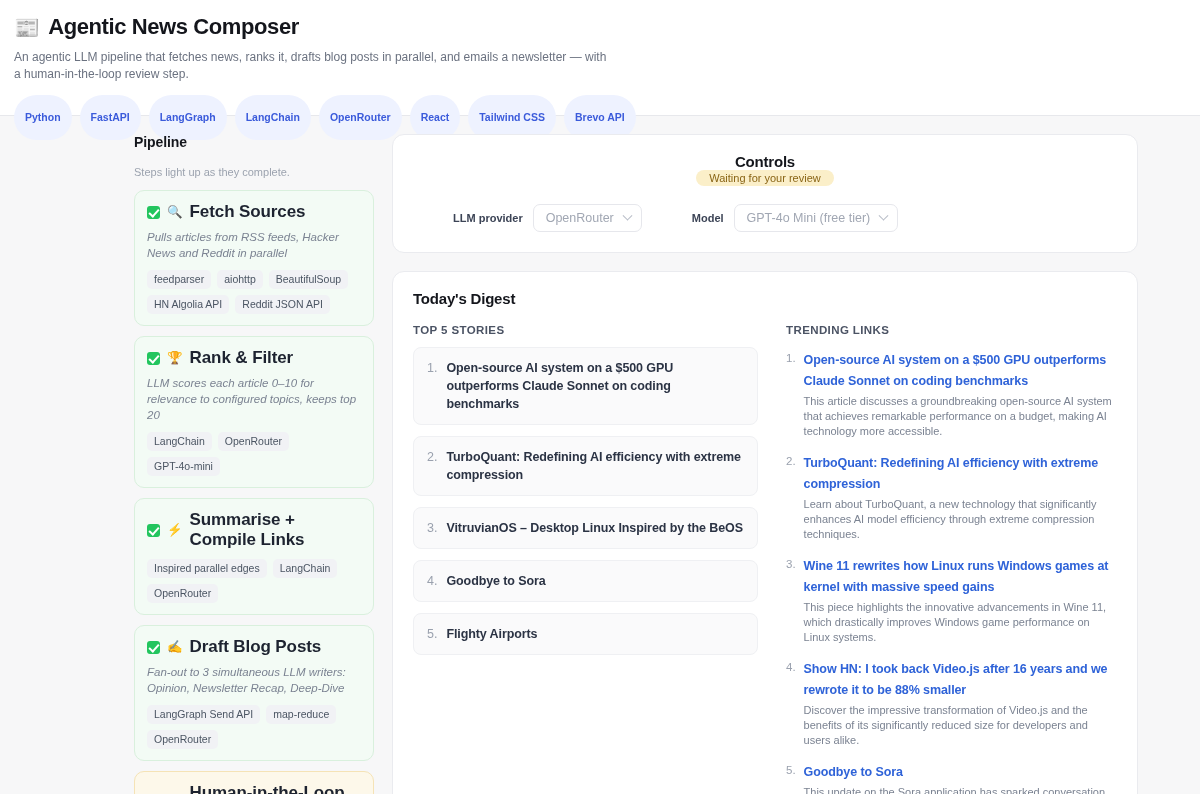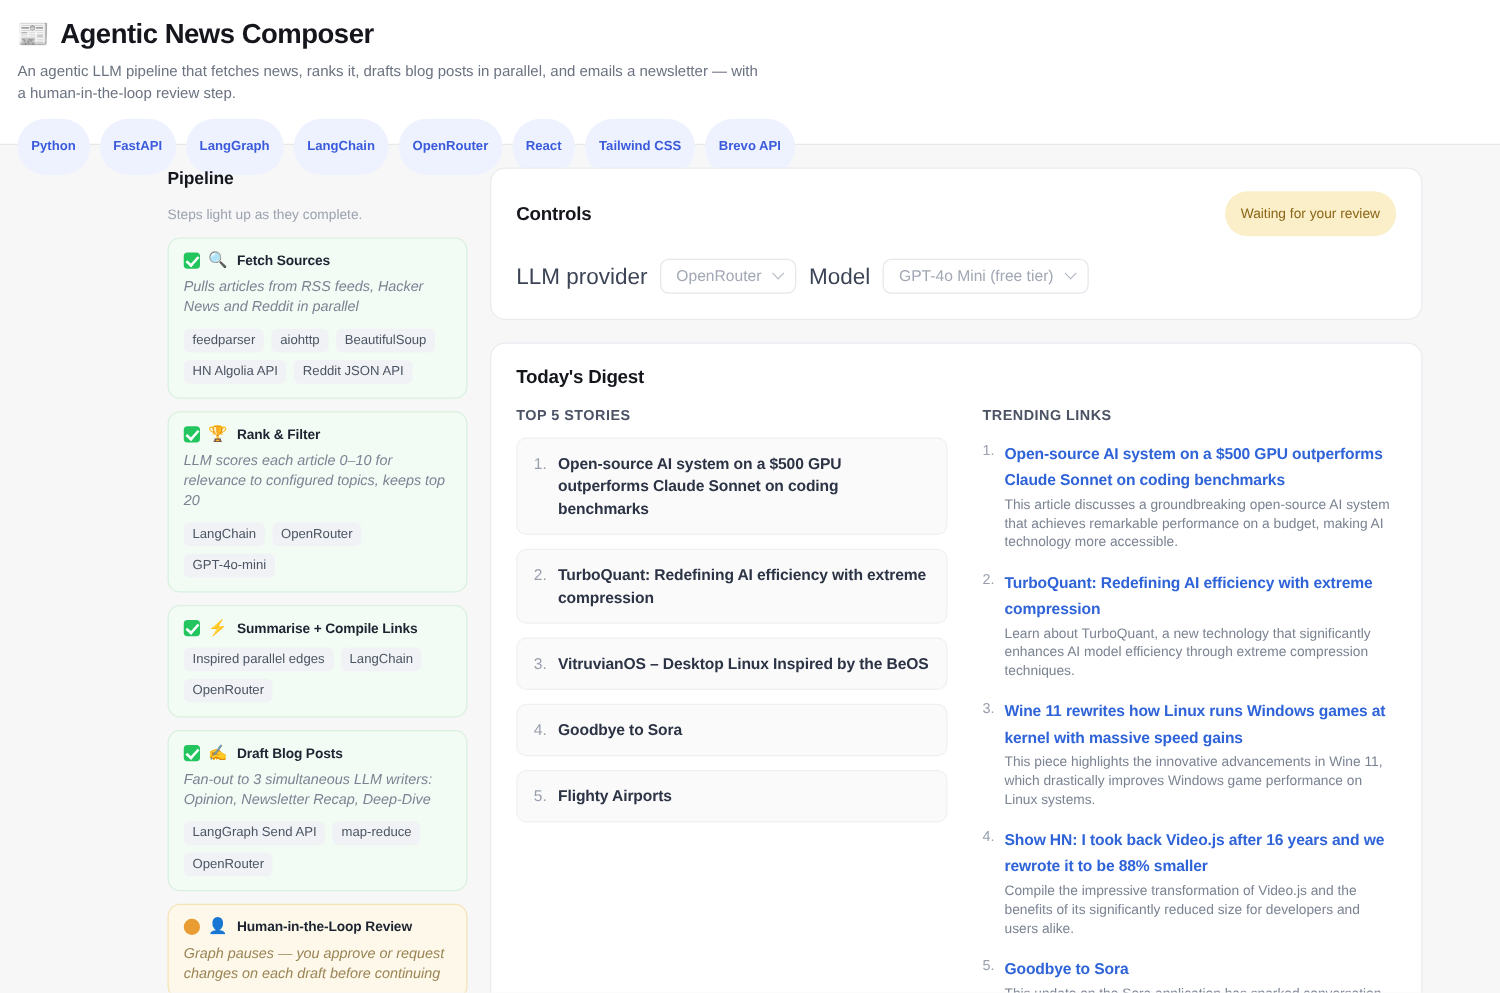--- a/index.html
+++ b/index.html
@@ -94,21 +94,21 @@
     width: 4px; height: 8px;
     border: solid #ffffff; border-width: 0 2px 2px 0;
     transform: rotate(42deg);
   }
   .status-wait {
     width: 13px; height: 13px; border-radius: 50%;
     background: #e89c32; flex: 0 0 13px;
   }
   .step-emoji { font-size: 12.5px; line-height: 1; }
   .step-name {
-    font-size: 11px;
+    font-size: 17px;
     font-weight: bold;
     color: #1d2330;
     letter-spacing: -0.1px;
   }
   .step-desc {
     font-size: 11.5px;
     line-height: 16px;
     color: #7b8392;
     margin-top: 7px;
     font-style: italic;
@@ -133,45 +133,47 @@
     border-radius: 12px;
     margin-bottom: 18px;
   }
 
   
   .controls { padding: 18px 20px 20px 20px; }
   .controls-top {
     display: flex;
     align-items: center;
     justify-content: space-between;
+    flex-direction: column;
   }
   .panel-title {
     font-size: 15px;
     font-weight: bold;
     color: #14161c;
     letter-spacing: -0.2px;
   }
   .status-badge {
     background: #fbefc9;
     color: #8a6516;
     font-size: 11px;
     border-radius: 999px;
-    padding: 11px 13px;
+    padding: 1px 13px;
     line-height: 14px;
   }
   .controls-row {
     display: flex;
     align-items: center;
     gap: 10px;
     margin-top: 18px;
   }
   .control-label {
-    font-size: 18px;
-    font-weight: normal;
+    font-size: 11px;
+    font-weight: bold;
     color: #3c4456;
+    margin-left: 40px;
   }
   .select {
     display: inline-flex;
     align-items: center;
     gap: 10px;
     border: 1px solid #e6e7ec;
     border-radius: 7px;
     background: #ffffff;
     padding: 6px 10px 6px 12px;
     font-size: 12.5px;
@@ -415,21 +417,21 @@
             <div class="link-body">
               <a class="link-title" href="#">Wine 11 rewrites how Linux runs Windows games at kernel with massive speed gains</a>
               <div class="link-desc">This piece highlights the innovative advancements in Wine 11, which drastically improves Windows game performance on Linux systems.</div>
             </div>
           </div>
 
           <div class="link-item">
             <span class="link-num">4.</span>
             <div class="link-body">
               <a class="link-title" href="#">Show HN: I took back Video.js after 16 years and we rewrote it to be 88% smaller</a>
-              <div class="link-desc">Compile the impressive transformation of Video.js and the benefits of its significantly reduced size for developers and users alike.</div>
+              <div class="link-desc">Discover the impressive transformation of Video.js and the benefits of its significantly reduced size for developers and users alike.</div>
             </div>
           </div>
 
           <div class="link-item">
             <span class="link-num">5.</span>
             <div class="link-body">
               <a class="link-title" href="#">Goodbye to Sora</a>
               <div class="link-desc">This update on the Sora application has sparked conversation and consideration regarding changes in the app landscape.</div>
             </div>
           </div>

